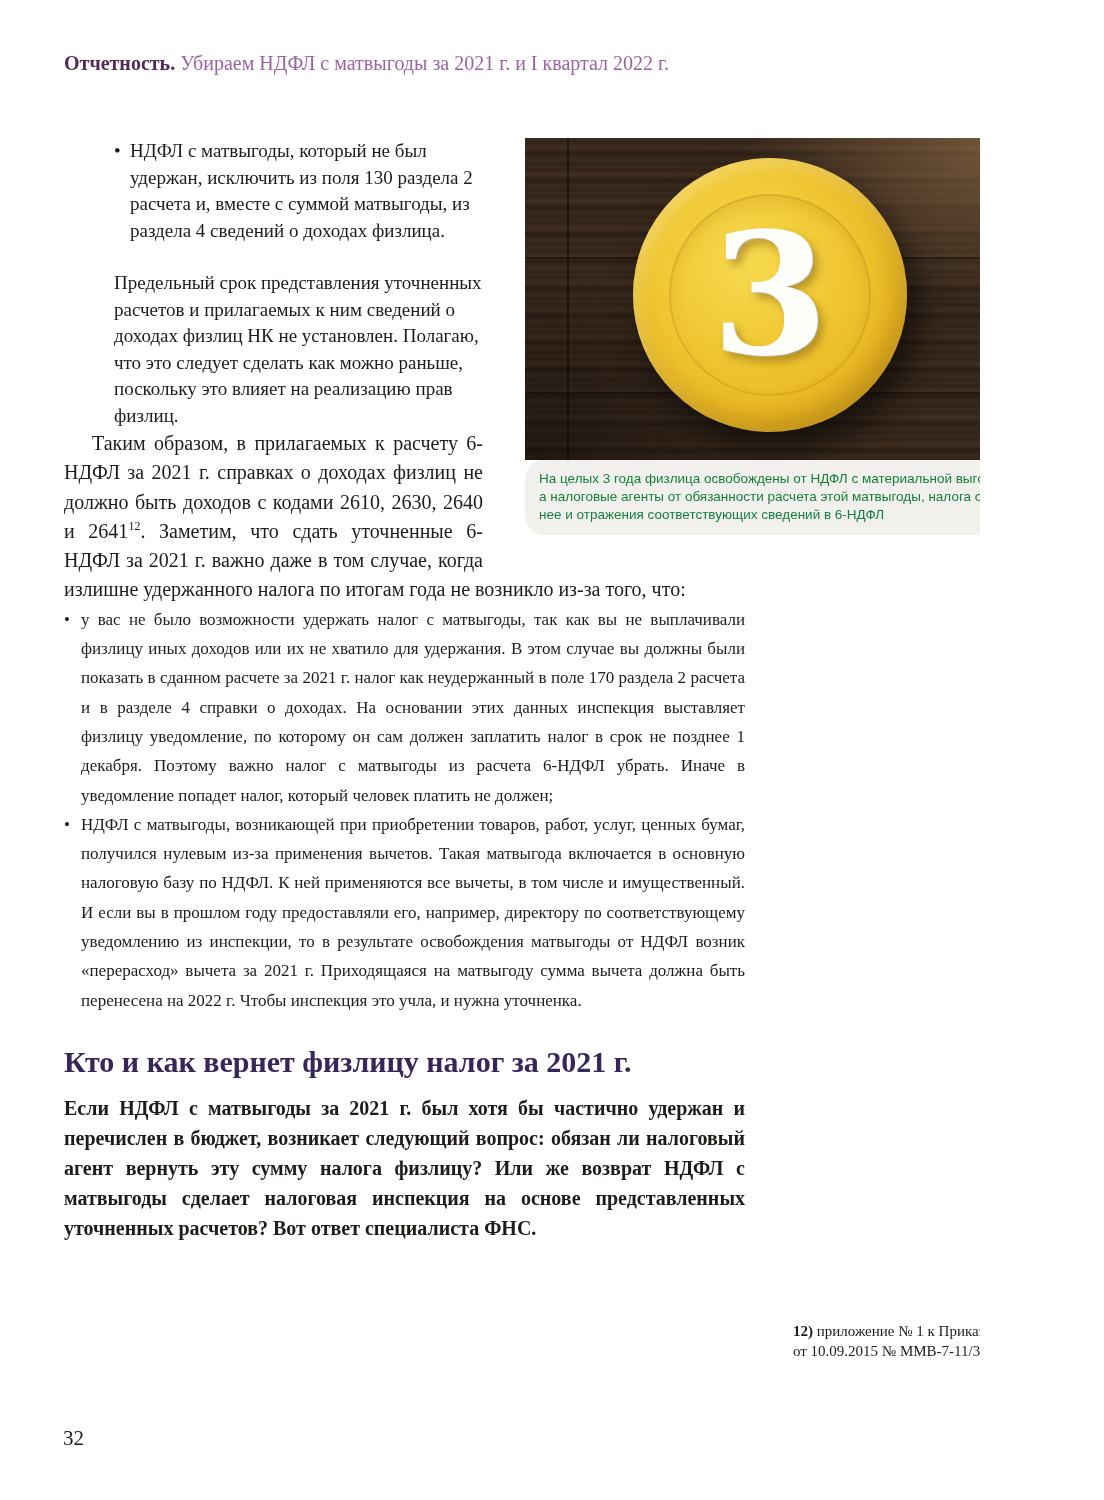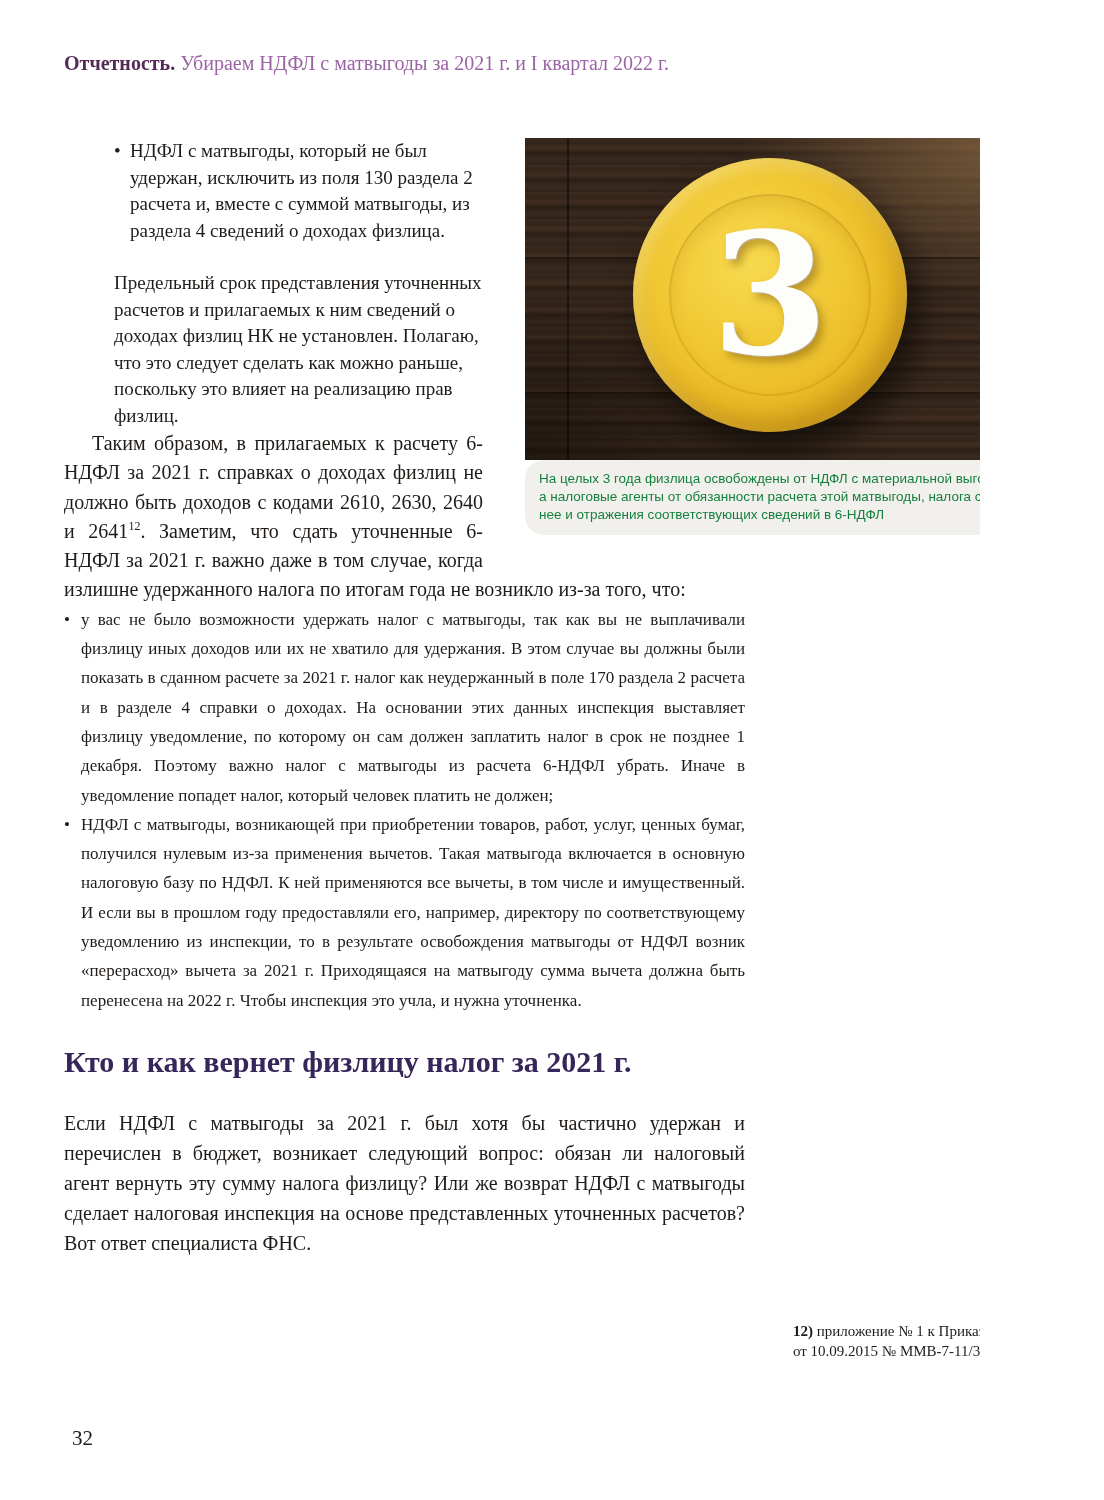--- a/index.html
+++ b/index.html
@@ -127,38 +127,38 @@
   }
   .body-list li .bullet { display: inline-block; width: 17px; margin-left: -17px; }
 
   .section-heading {
     margin-top: 32px;
     font-size: 30px;
     line-height: 30px;
     font-weight: 700;
     color: #37265a;
   }
-  .body-paragraph-2 { margin-top: 31px; line-height: 30px; text-indent: 0; }
+  .body-paragraph-2 { margin-top: 16px; line-height: 30px; text-indent: 0; font-weight: bold; }
 
   
   .footnote {
     position: absolute;
     left: 793px;
     top: 1322px;
     width: 245px;
     font-size: 15px;
     line-height: 19.5px;
     color: #1f1b18;
   }
   .footnote-marker { font-weight: 700; }
 
   
   .page-number {
     position: absolute;
-    left: 72px;
+    left: 63px;
     top: 1426px;
     font-size: 21px;
     color: #1f1b18;
   }
 </style>
 </head>
 <body>
 
 <div class="page">
 

